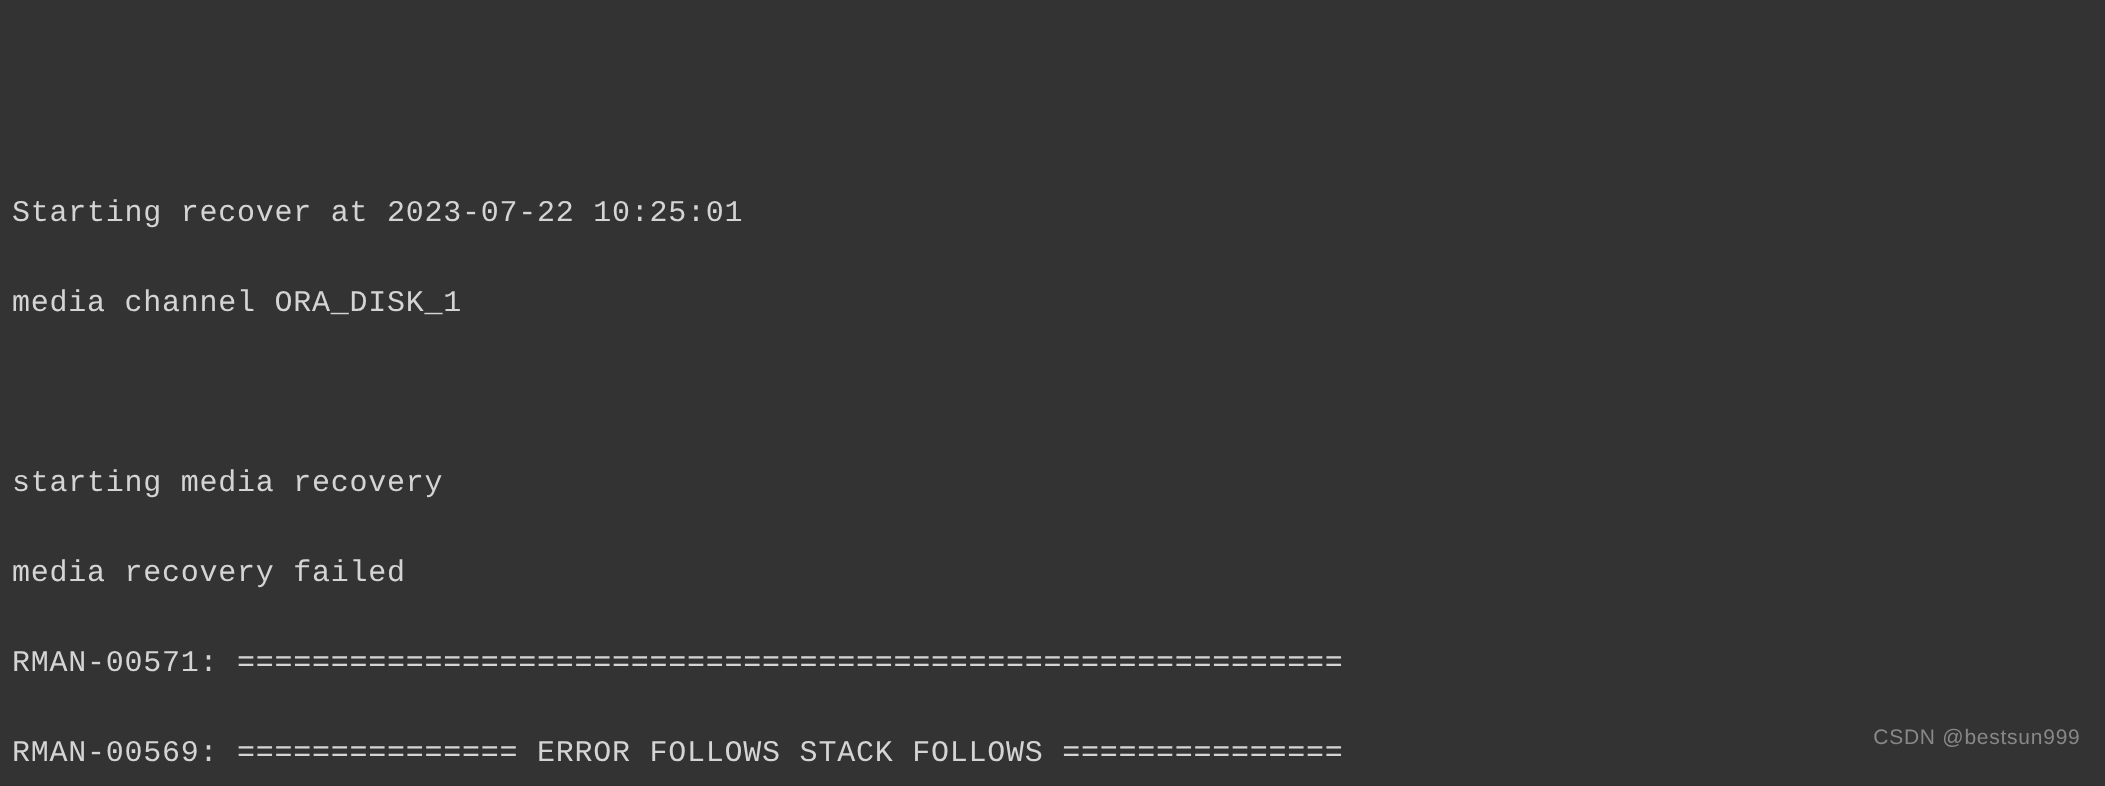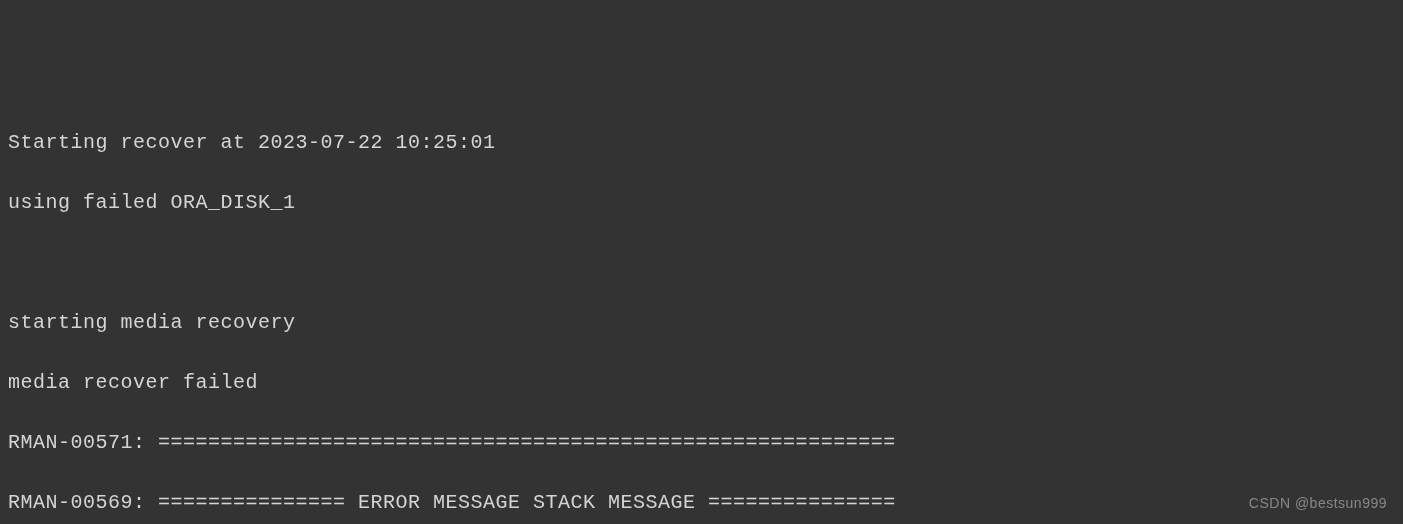--- a/index.html
+++ b/index.html
@@ -19,40 +19,40 @@
       overflow: hidden;
       position: relative;
       white-space: pre;
     }
     .terminal-line {
       white-space: pre;
       letter-spacing: 0.5px;
     }
     .watermark {
       position: absolute;
-      bottom: 10px;
+      bottom: 22px;
       right: 16px;
       color: #888888;
       font-size: 14px;
       font-family: Arial, sans-serif;
       letter-spacing: 0.5px;
     }
   </style>
 </head>
 <body>
 
 
 
 <div class="terminal-line">Starting recover at 2023-07-22 10:25:01</div>
-<div class="terminal-line">using failed ORA_DISK_1</div>
+<div class="terminal-line">media channel ORA_DISK_1</div>
 <div class="terminal-line">&nbsp;</div>
 <div class="terminal-line">starting media recovery</div>
-<div class="terminal-line">media recover failed</div>
+<div class="terminal-line">media recovery failed</div>
 <div class="terminal-line">RMAN-00571: ===========================================================</div>
-<div class="terminal-line">RMAN-00569: =============== ERROR MESSAGE STACK MESSAGE ===============</div>
+<div class="terminal-line">RMAN-00569: =============== ERROR FOLLOWS STACK FOLLOWS ===============</div>
 
 
 
 
 
 
 
 
 
 

